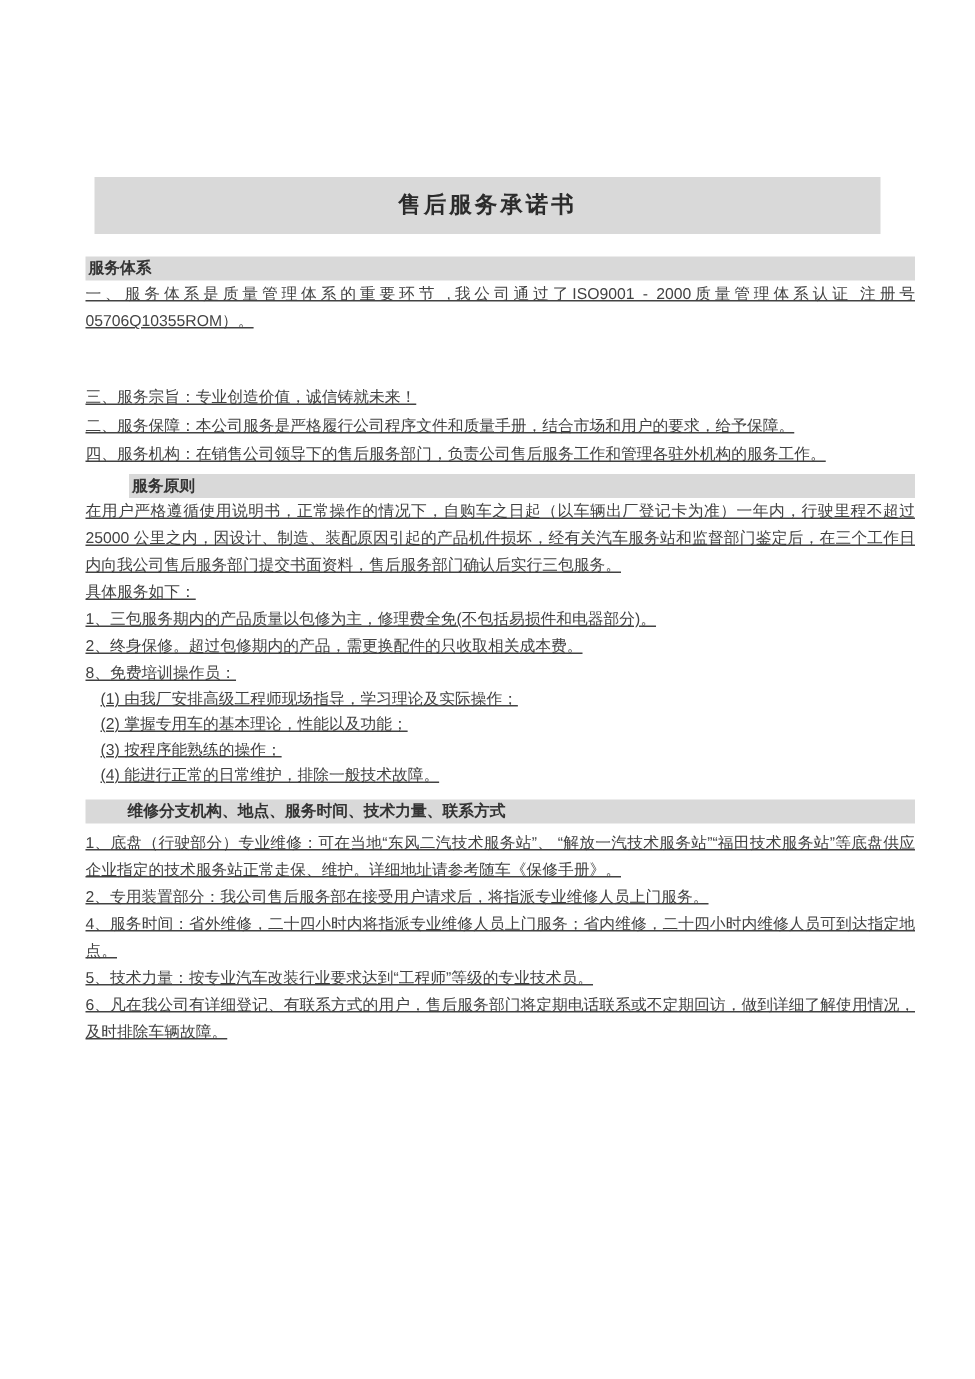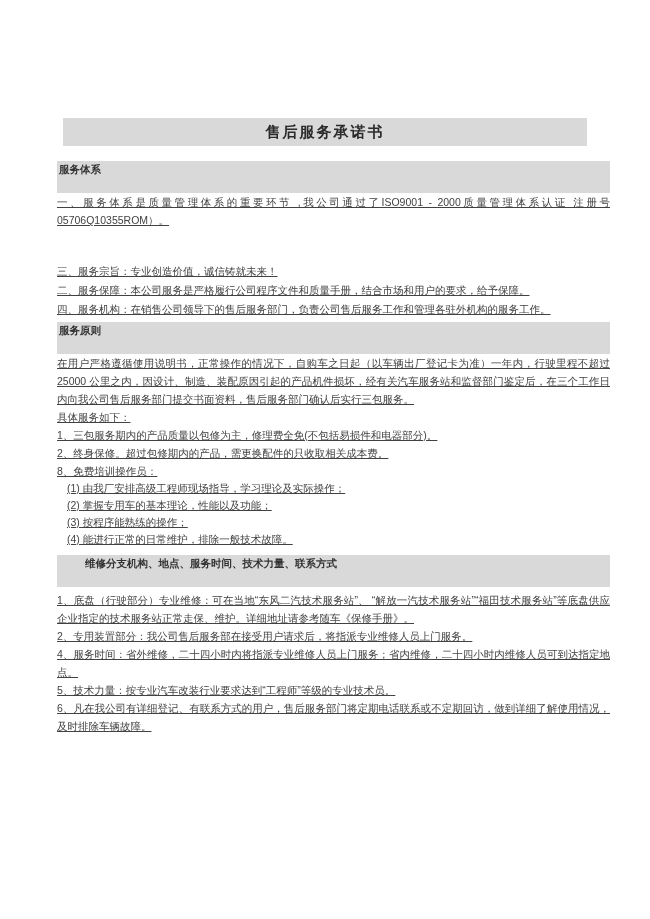--- a/index.html
+++ b/index.html
@@ -24,43 +24,43 @@
     left: 57px;
     top: 118px;
     width: 553px;
     font-size: 10.5px;
     line-height: 18px;
     color: #424242;
   }
   .title-bar {
     margin-left: 6px;
     width: 524px;
-    height: 28px;
+    height: 38px;
     background: #d9d9d9;
     display: flex;
     align-items: center;
     justify-content: center;
   }
   .title-bar .title-text {
     font-size: 15px;
     font-weight: bold;
     color: #2b2b2b;
     letter-spacing: 2px;
   }
   .section-bar {
-    height: 32px;
+    height: 16px;
     line-height: 16px;
     background: #d9d9d9;
     font-weight: bold;
     color: #333333;
     font-size: 10.5px;
     padding-left: 2px;
   }
   .bar-first { margin-top: 15px; }
-  .bar-next  { margin-top: 3px; }
+  .bar-next  { margin-top: 3px; margin-left: 29px; }
   .bar-third { margin-top: 7px; padding-left: 28px; }
   p.para {
     margin: 0;
     padding: 0;
     text-align: justify;
     text-decoration: underline;
   }
   .p-after-bar { margin-top: 4px; }
   .block-gap   { margin-top: 33px; }
   .items-19 p.para { line-height: 19px; }

